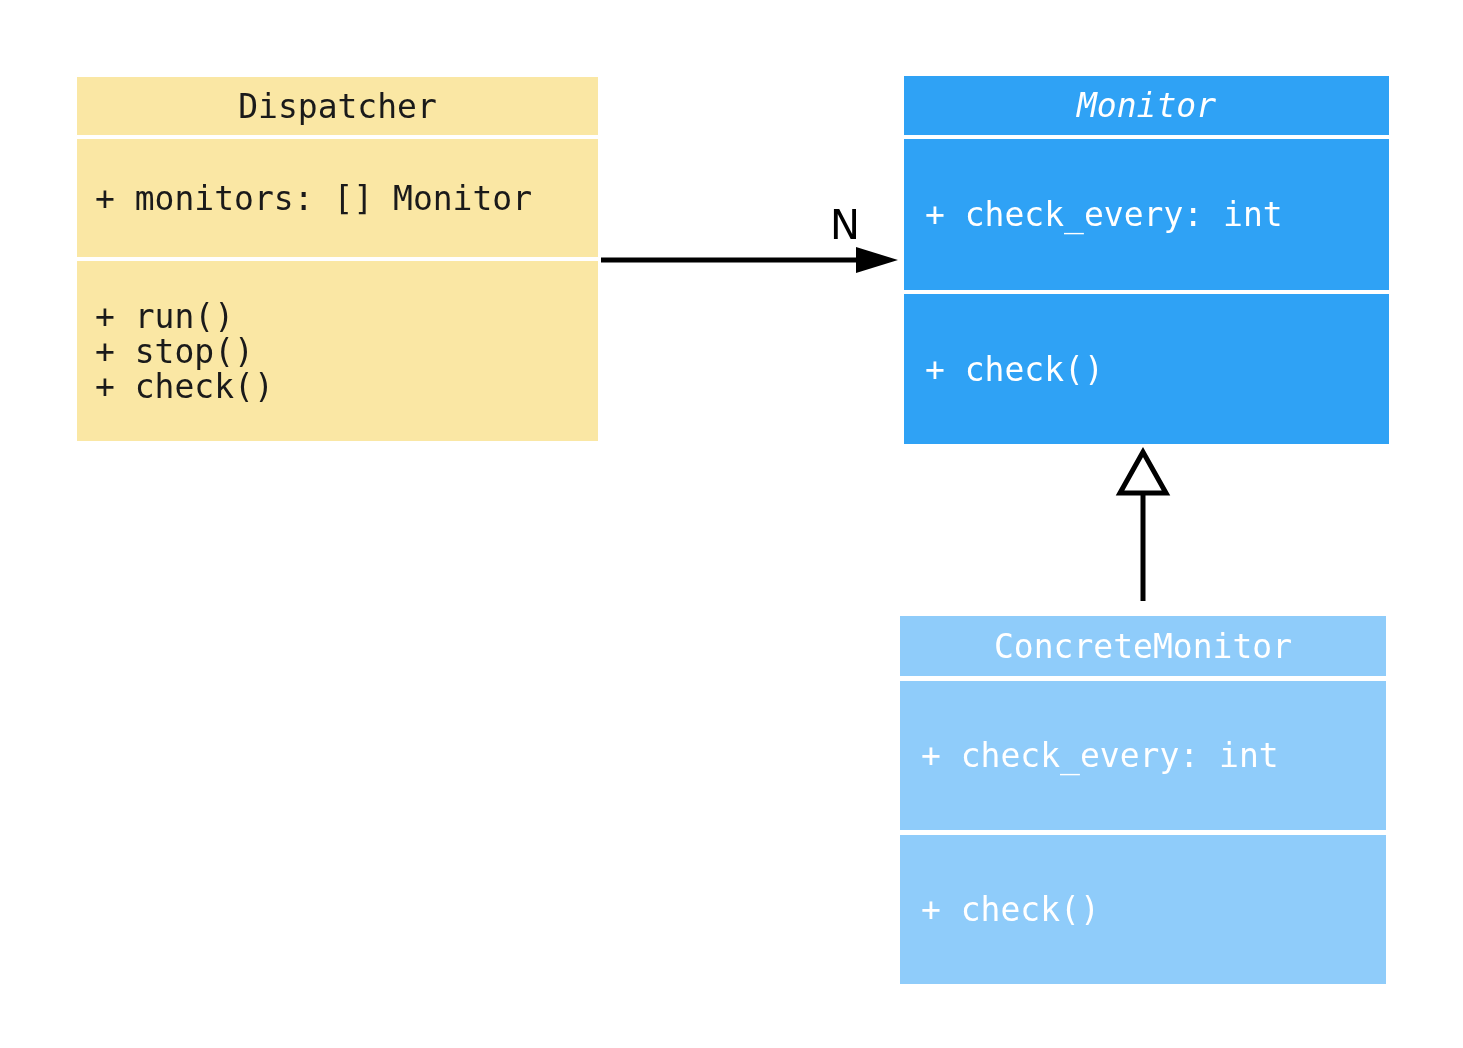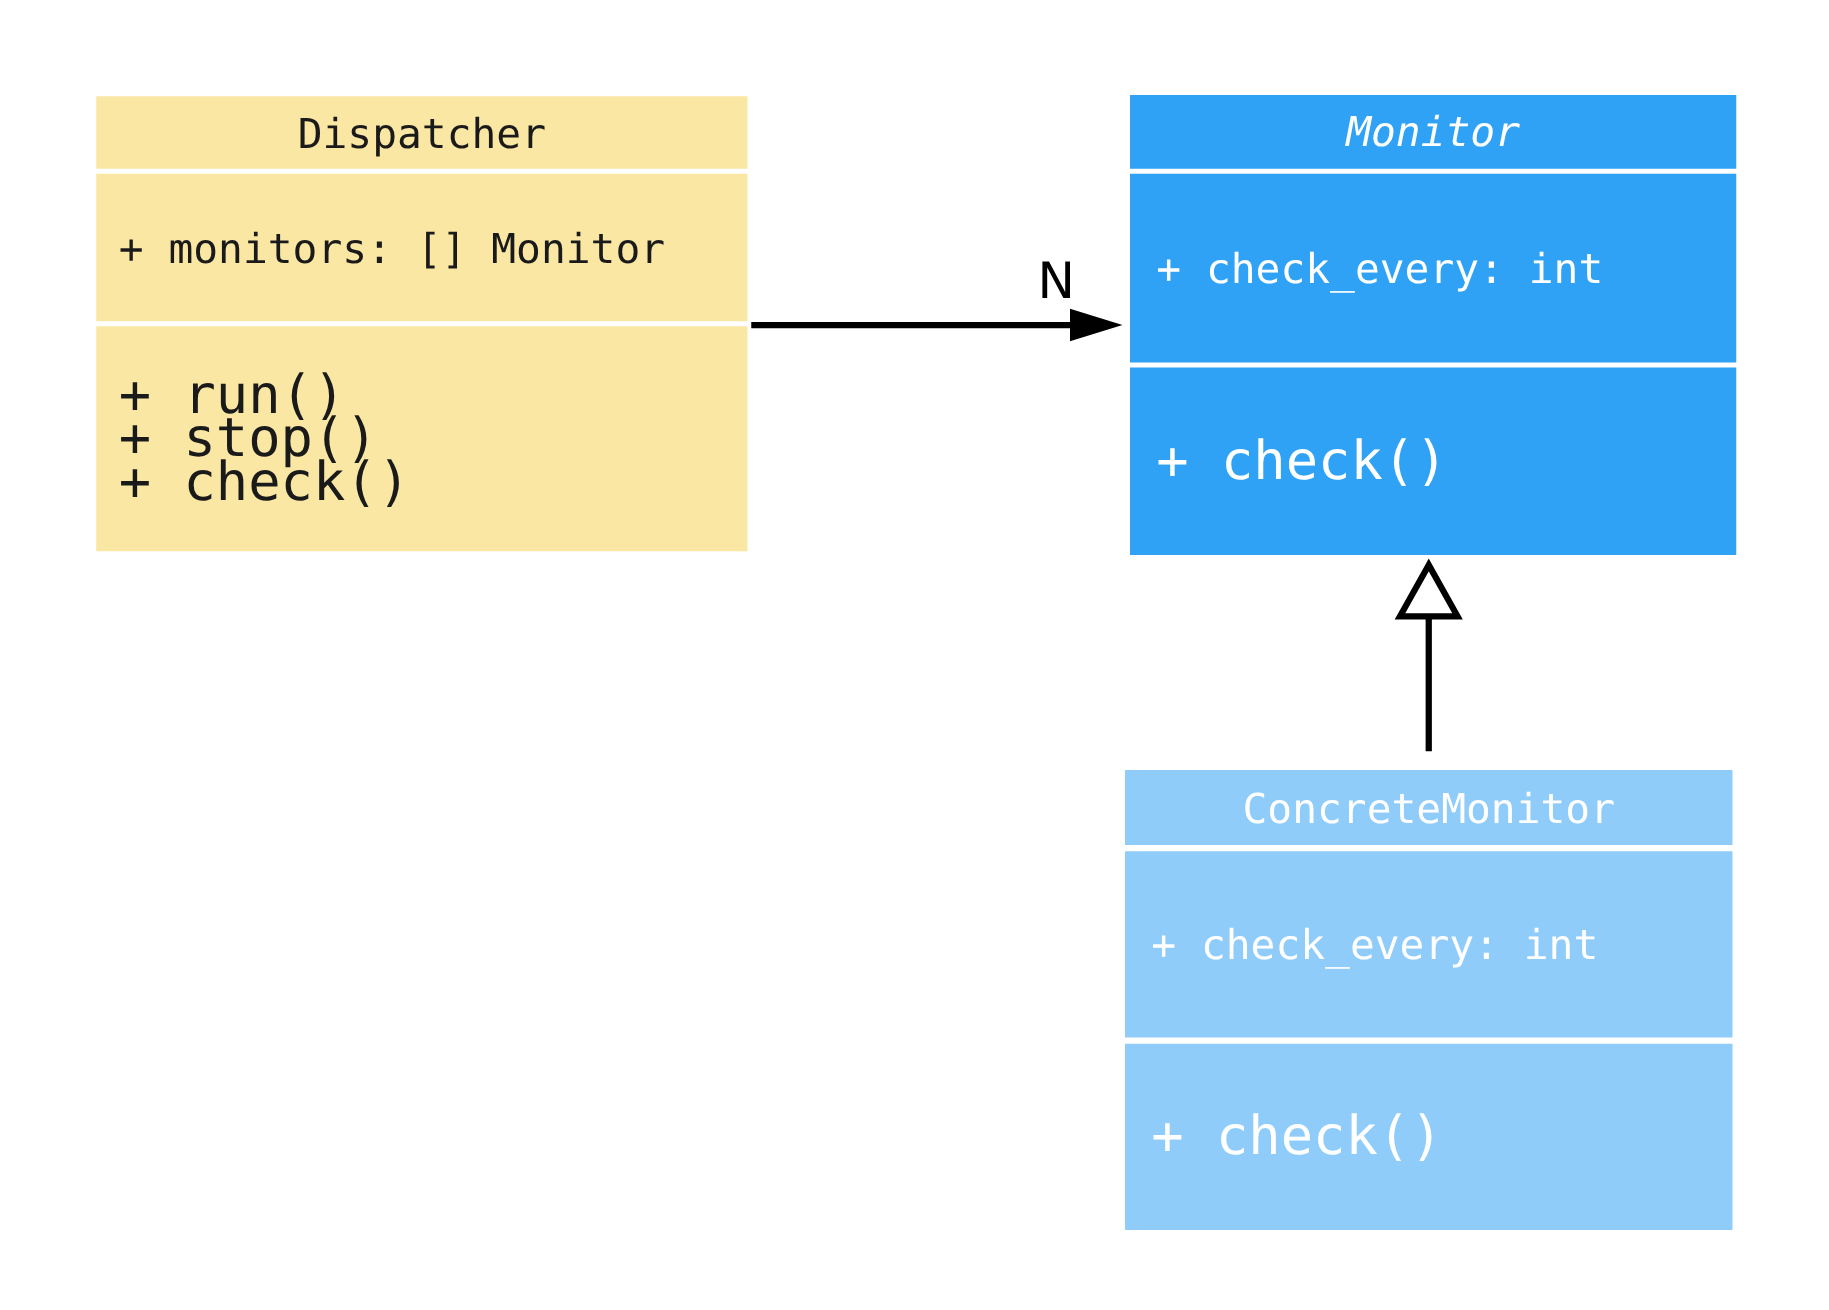--- a/index.html
+++ b/index.html
@@ -30,21 +30,21 @@
   .attr-sec {
     display: flex;
     align-items: center;
     font-size: 33px;
     flex: none;
   }
   .method-sec {
     display: flex;
     flex-direction: column;
     justify-content: center;
-    font-size: 43px;
+    font-size: 33px;
     line-height: 35px;
     flex: 1;
   }
 
   
   .dispatcher { left: 77px; top: 77px; width: 521px; height: 364px; gap: 4px; color: var(--dark-text, #1a1a1a); }
   .dispatcher .sec { background: var(--dispatcher-fill, #FAE7A4); }
   .dispatcher .title-sec { height: 58px; }
   .dispatcher .attr-sec { height: 118px; padding-left: 18px; }
   .dispatcher .method-sec { padding-left: 18px; }

